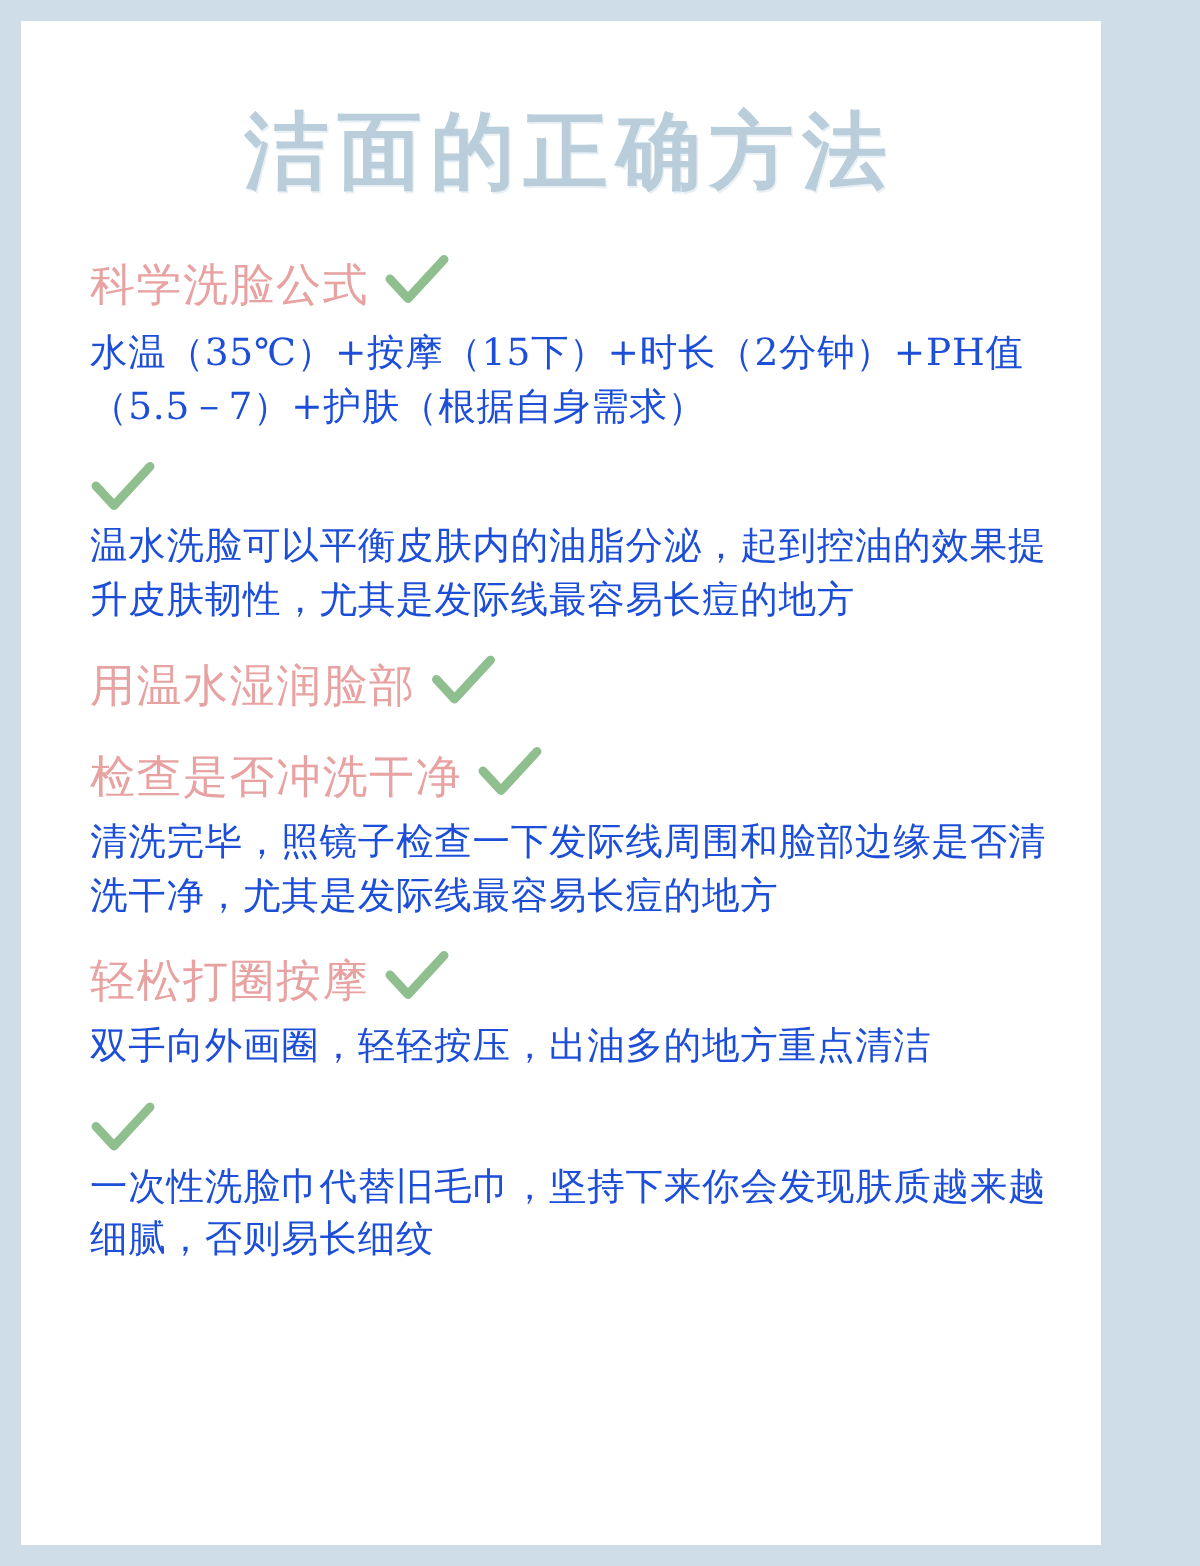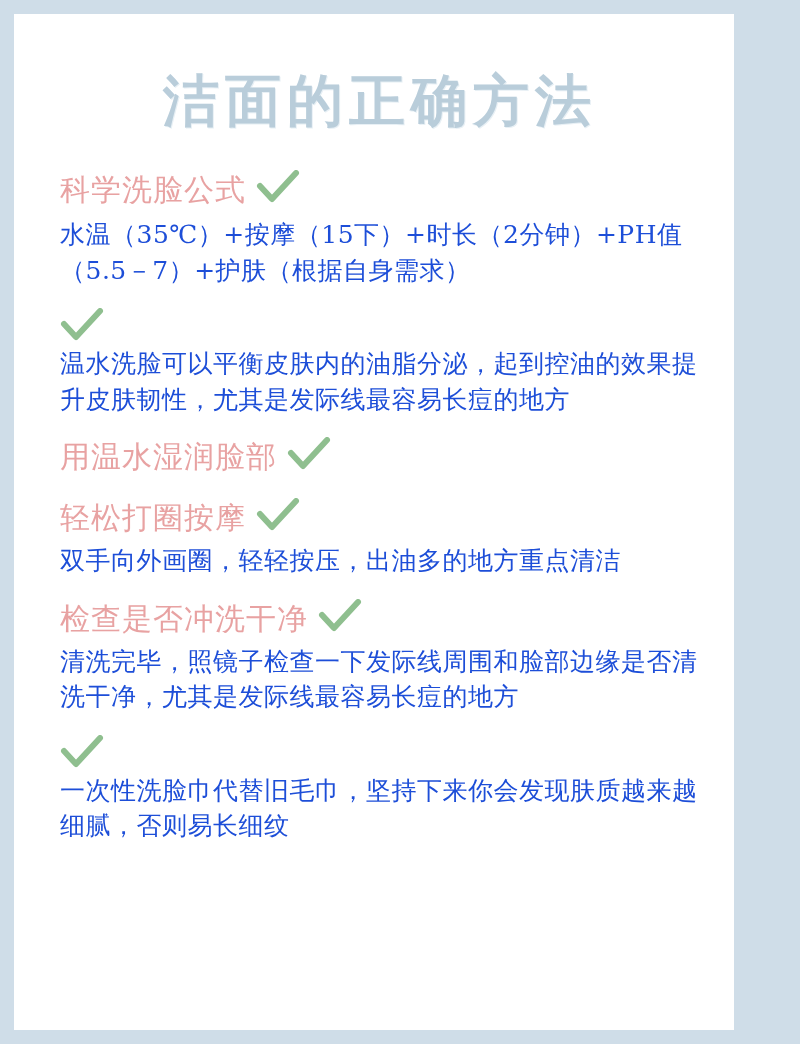--- a/index.html
+++ b/index.html
@@ -100,40 +100,40 @@
       <span class="check">
         <svg viewBox="0 0 44 34" width="44" height="34">
             <path d="M4 16 L16 29 L40 3" stroke="#8fbf8f" stroke-width="6" fill="none" stroke-linecap="round" stroke-linejoin="round"></path>
           </svg>
       </span>
     </div>
   </div>
 
   <div class="section">
     <div class="heading-row">
+      <div class="heading">检查是否冲洗干净</div>
+      <span class="check">
+        <svg viewBox="0 0 44 34" width="44" height="34">
+            <path d="M4 16 L16 29 L40 3" stroke="#8fbf8f" stroke-width="6" fill="none" stroke-linecap="round" stroke-linejoin="round"></path>
+          </svg>
+      </span>
+    </div>
+    <div class="body-text">清洗完毕，照镜子检查一下发际线周围和脸部边缘是否清洗干净，尤其是发际线最容易长痘的地方</div>
+  </div>
+
+  <div class="section">
+    <div class="heading-row">
       <div class="heading">轻松打圈按摩</div>
       <span class="check">
         <svg viewBox="0 0 44 34" width="44" height="34">
             <path d="M4 16 L16 29 L40 3" stroke="#8fbf8f" stroke-width="6" fill="none" stroke-linecap="round" stroke-linejoin="round"></path>
           </svg>
       </span>
     </div>
     <div class="body-text">双手向外画圈，轻轻按压，出油多的地方重点清洁</div>
-  </div>
-
-  <div class="section">
-    <div class="heading-row">
-      <div class="heading">检查是否冲洗干净</div>
-      <span class="check">
-        <svg viewBox="0 0 44 34" width="44" height="34">
-            <path d="M4 16 L16 29 L40 3" stroke="#8fbf8f" stroke-width="6" fill="none" stroke-linecap="round" stroke-linejoin="round"></path>
-          </svg>
-      </span>
-    </div>
-    <div class="body-text">清洗完毕，照镜子检查一下发际线周围和脸部边缘是否清洗干净，尤其是发际线最容易长痘的地方</div>
   </div>
 
   <div class="section">
     <div class="heading-row">
       <span class="check">
         <svg viewBox="0 0 44 34" width="44" height="34">
             <path d="M4 16 L16 29 L40 3" stroke="#8fbf8f" stroke-width="6" fill="none" stroke-linecap="round" stroke-linejoin="round"></path>
           </svg>
       </span>
     </div>

